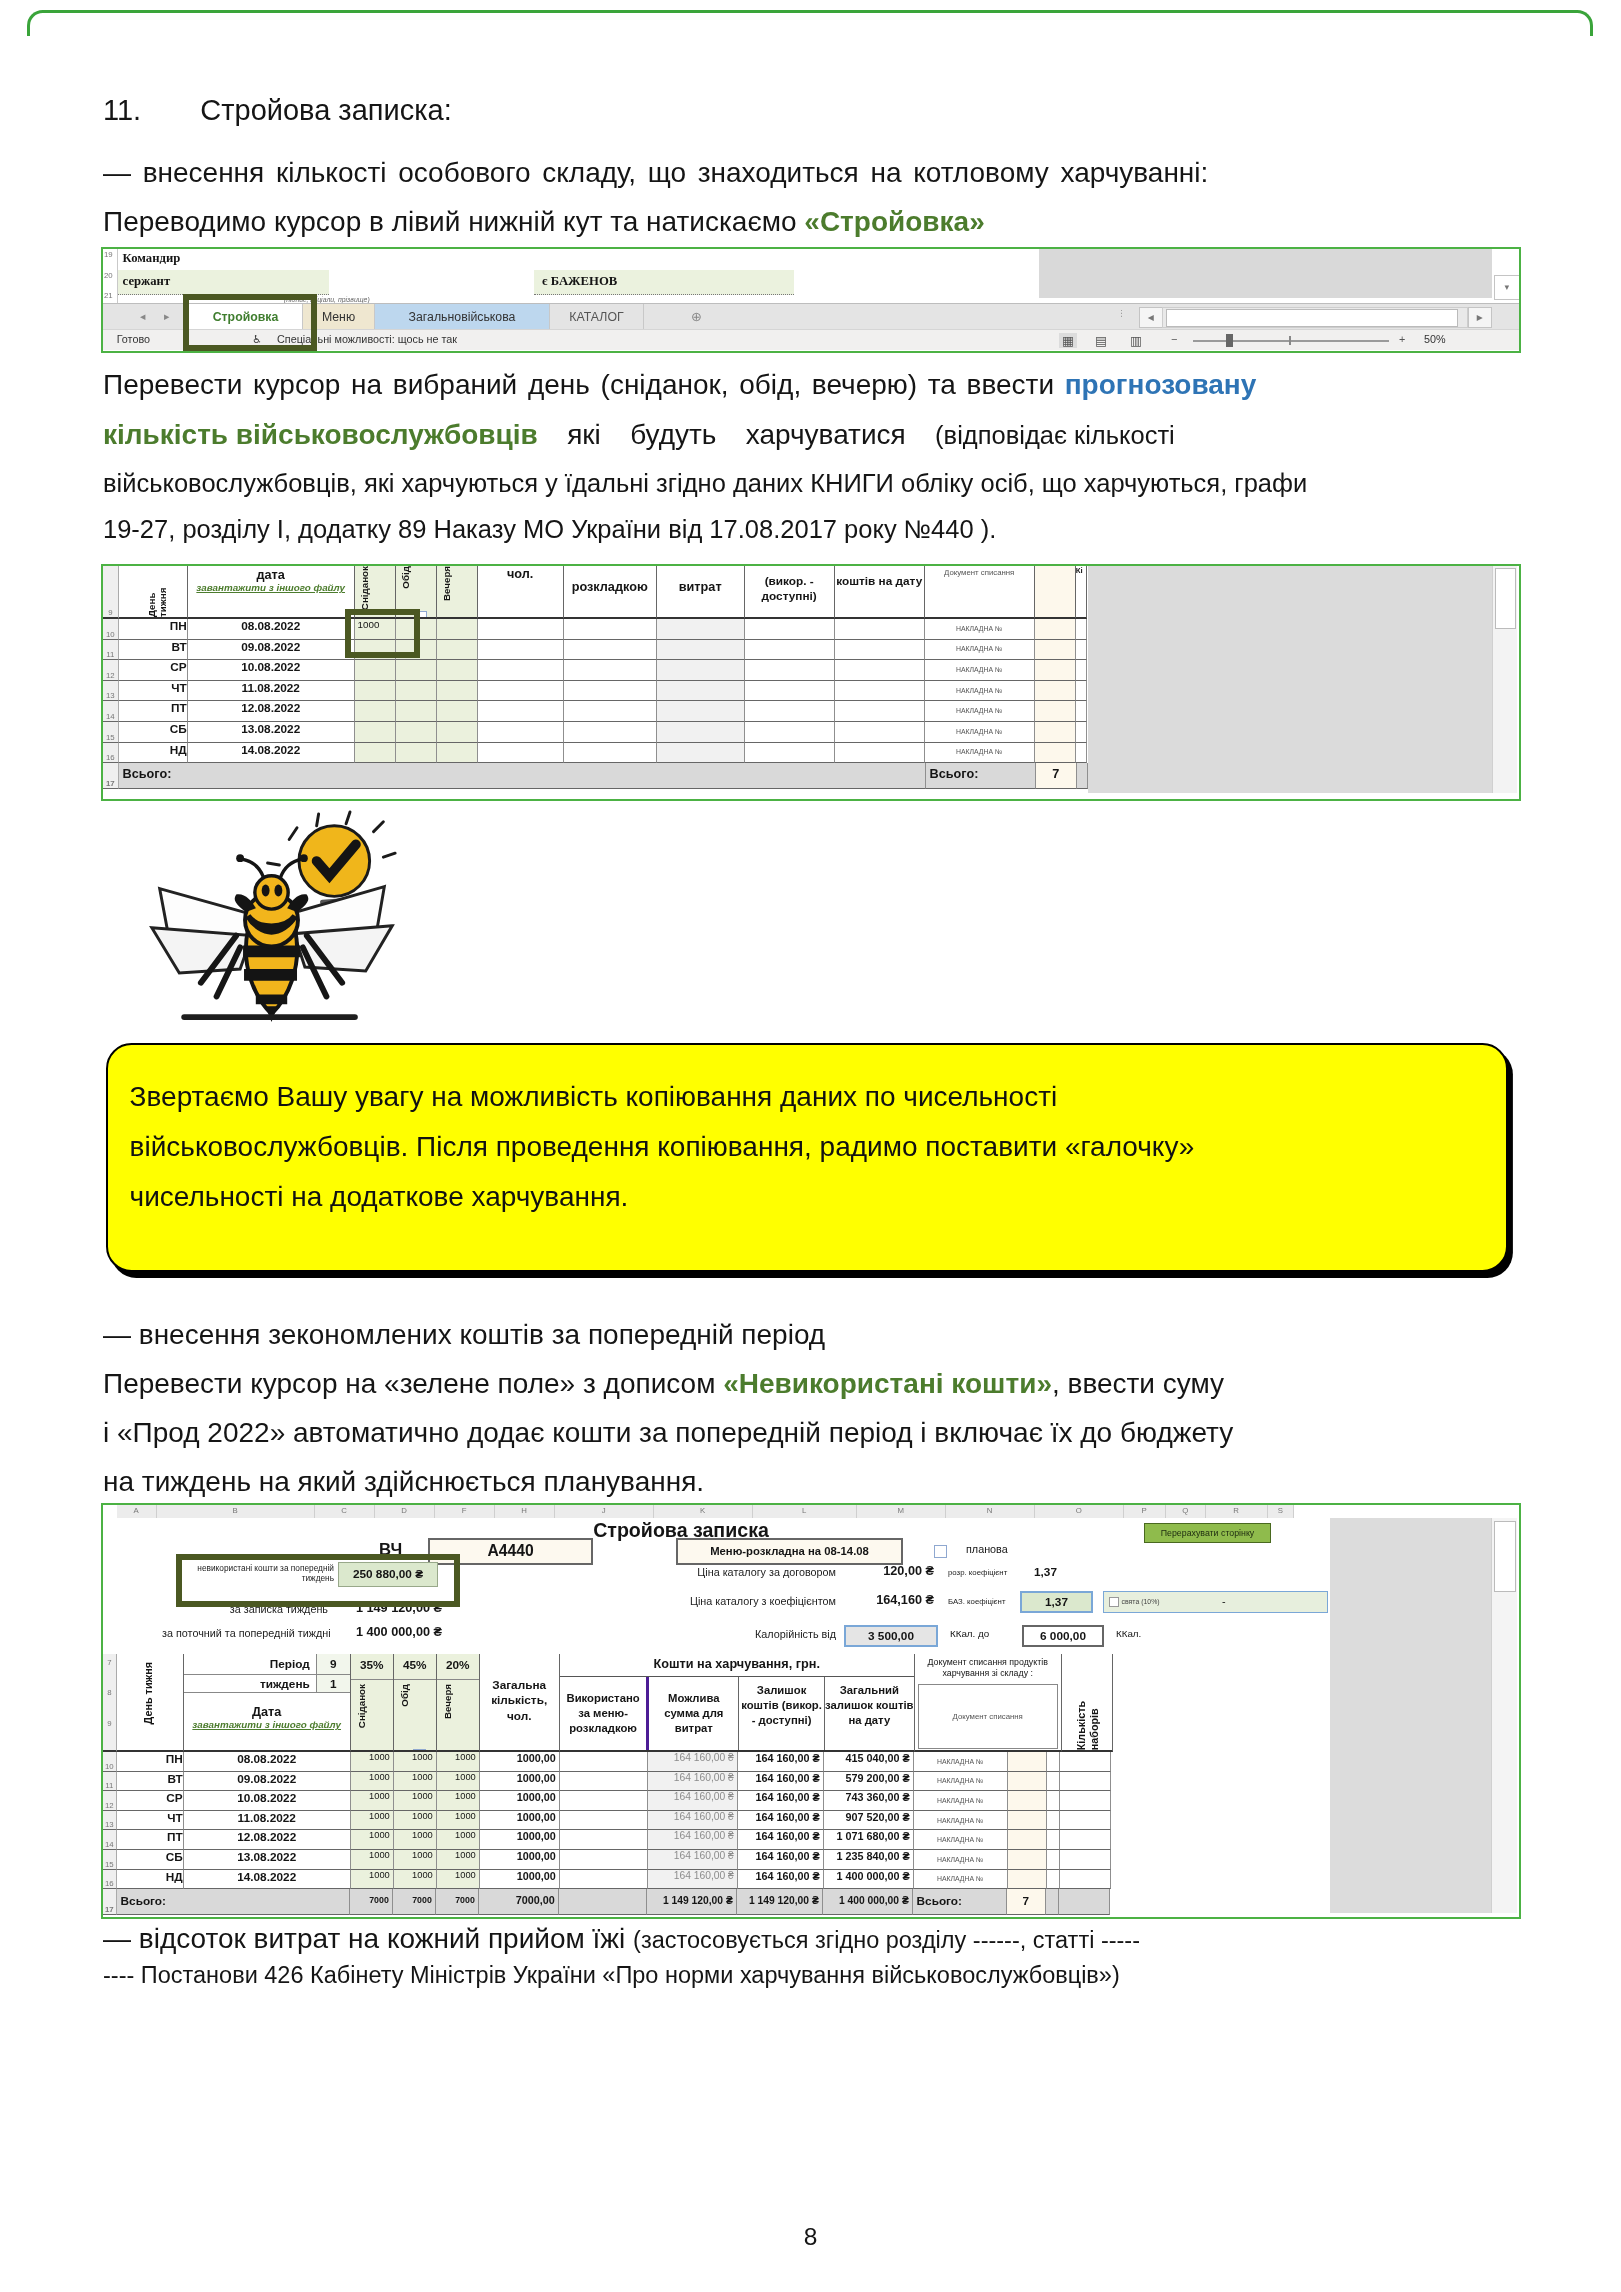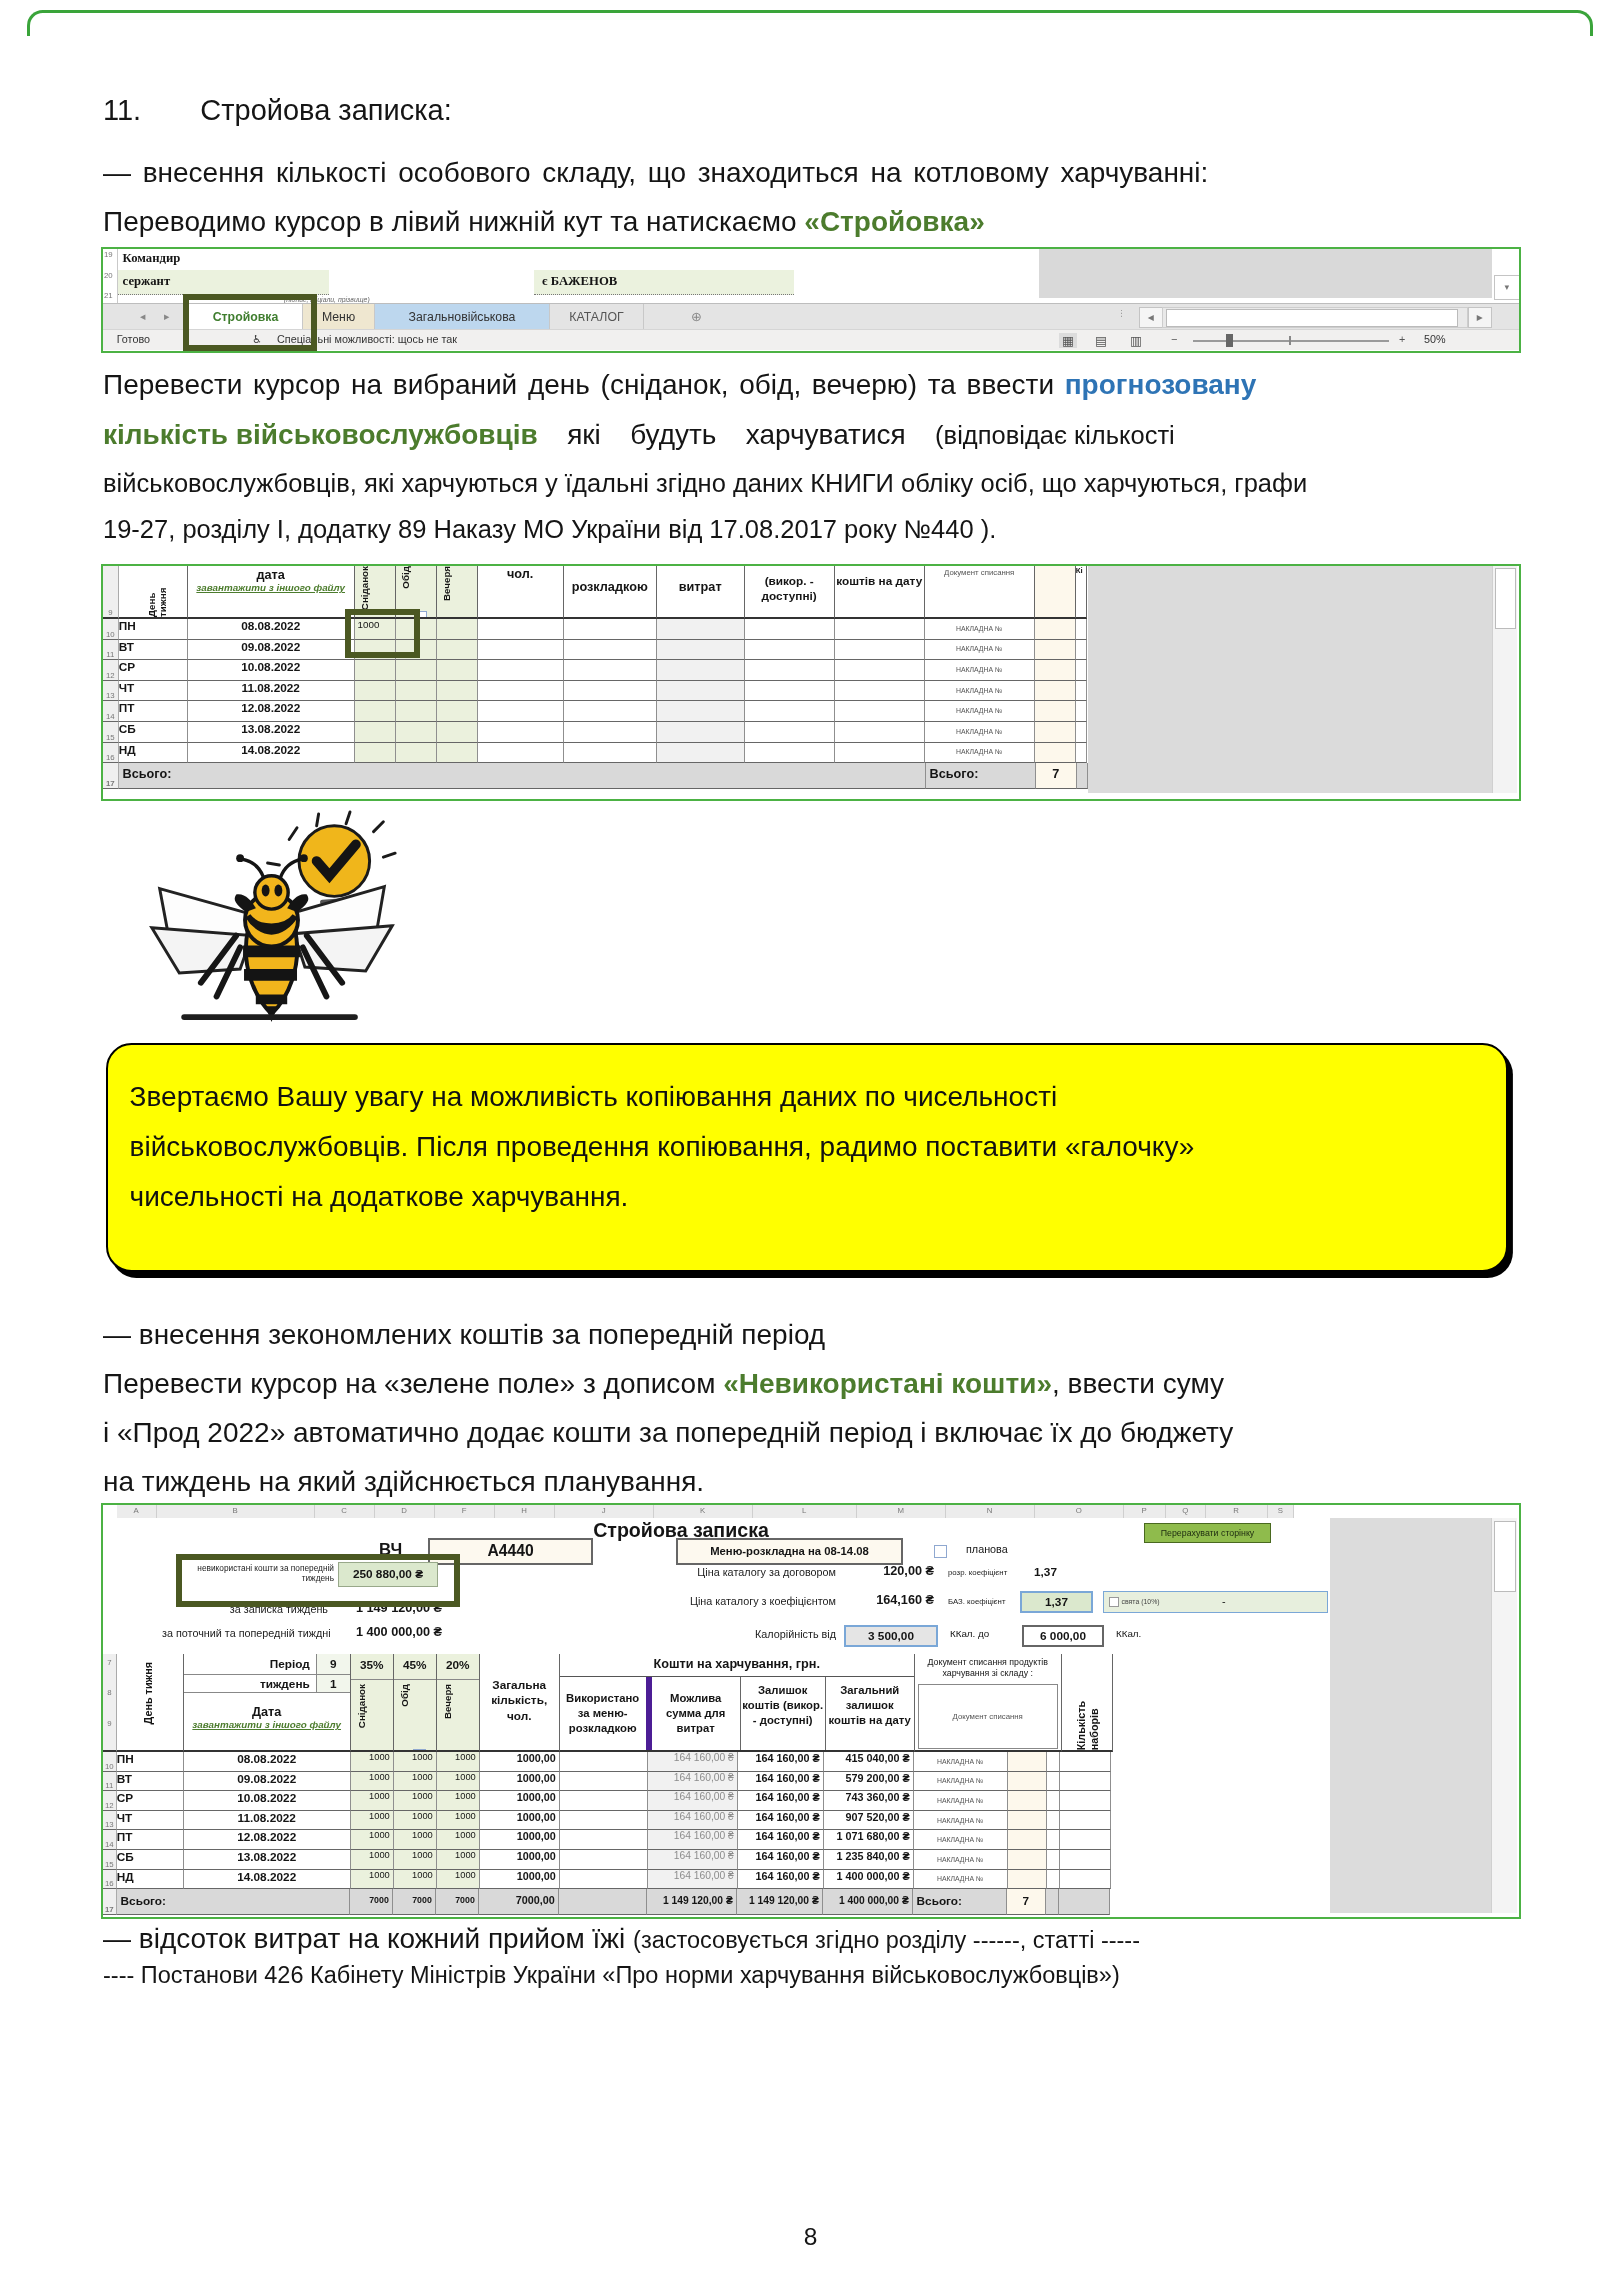--- a/index.html
+++ b/index.html
@@ -36,21 +36,21 @@
         overflow:hidden;background:#fff;}
   .t2 .cnum{width:15.7px}.t2 .cday{width:69px}.t2 .cdate{width:167px}.t2 .cmeal{width:41px}
   .t2 .cchol{width:86px}.t2 .crozk{width:93px}.t2 .cvytr{width:88px}.t2 .cvyk{width:90px}
   .t2 .ckosh{width:90px}.t2 .cdoc{width:110px}.t2 .cbeige{width:41px}.t2 .cthin{width:11.8px}
   .t3 .cnum{width:13.7px}.t3 .cday{width:67px}.t3 .cdate{width:167px}.t3 .cmeal{width:43px}
   .t3 .ctot{width:80px}.t3 .cused{width:88px}.t3 .cpos{width:90px}.t3 .crest{width:86px}
   .t3 .ctrest{width:90px}.t3 .cdoc{width:94px}.t3 .cbeige{width:39px}.t3 .cthin{width:13.7px}
   .t3 .csets{width:51px}
   .gut{font-size:7.8px;color:#777;background:#efefef;border-right:1px solid #aaa;
        display:flex;align-items:flex-end;justify-content:center;}
-  .daycell{font-weight:bold;font-size:11.8px;text-align:left;}
+  .daycell{font-weight:bold;font-size:11.8px;text-align:right;}
   .datecell{font-weight:bold;font-size:11.8px;text-align:center;}
   .greencell{background:#ebf1dd;}
   .greycell{background:#f1f1f1;}
   .beigecell{background:#fdf8ec;}
   .money{font-weight:bold;font-size:10.8px;text-align:right;padding-right:2.9px;}
   .moneygrey{color:#8c8c8c;font-weight:normal;font-size:10.3px;text-align:right;padding-right:2.9px;background:#f1f1f1;}
   .inv{font-size:6.9px;color:#555;text-align:center;}
   .totrow .cell{background:#d9d9d9;font-weight:bold;}
   .hlabel{font-weight:bold;font-size:12.7px;text-align:center;}
   .linkgreen{color:#4c7c2d;font-style:italic;font-weight:bold;text-decoration:underline;}
@@ -433,21 +433,21 @@
           <div class="greencell" style="height:75px;"><span class="rot" style="font-size:9.8px;font-weight:bold;margin-left:4.9px;margin-top:3.9px;">Обід</span><span class="cb" style="position:relative;left:3.9px;top:55px;"></span></div>
         </div>
         <div class="hcell cmeal" style="padding:0;">
           <div class="greencell" style="height:21.6px;text-align:center;font-weight:bold;font-size:11.8px;padding-top:3.9px;border-bottom:1px solid #888;">20%</div>
           <div class="greencell" style="height:75px;"><span class="rot" style="font-size:9.8px;font-weight:bold;margin-left:4.9px;margin-top:3.9px;">Вечеря</span></div>
         </div>
         <div class="hcell ctot hlabel" style="font-size:11.8px;white-space:normal;padding-top:23.5px;line-height:15.7px;">Загальна кількість, чол.</div>
         <div class="hcell" style="width:355px;padding:0;">
           <div style="height:19.6px;text-align:center;font-weight:bold;font-size:12.7px;padding-top:2.9px;border-bottom:1px solid #555;">Кошти на харчування, грн.</div>
           <div style="display:flex;height:78px;">
-            <div style="width:88px;border-right:6px solid #4c1d95;text-align:center;font-weight:bold;font-size:11.3px;white-space:normal;padding-top:13.7px;line-height:14.7px;">Використано за меню-розкладкою</div>
+            <div style="width:88px;border-right:3px solid #4c1d95;text-align:center;font-weight:bold;font-size:11.3px;white-space:normal;padding-top:13.7px;line-height:14.7px;">Використано за меню-розкладкою</div>
             <div style="width:90px;border-right:1px solid #666;text-align:center;font-weight:bold;font-size:11.3px;white-space:normal;padding-top:13.7px;line-height:14.7px;">Можлива сумма для витрат</div>
             <div style="width:86px;border-right:1px solid #666;text-align:center;font-weight:bold;font-size:11.3px;white-space:normal;padding-top:5.9px;line-height:14.7px;">Залишок коштів (викор. - доступні)</div>
             <div style="width:90px;text-align:center;font-weight:bold;font-size:11.3px;white-space:normal;padding-top:5.9px;line-height:14.7px;">Загальний залишок коштів на дату</div>
           </div>
         </div>
         <div class="hcell" style="width:147px;padding:0;">
           <div style="height:25.5px;text-align:center;font-size:8.8px;white-space:normal;padding:2.9px 3.9px 0;line-height:10.8px;">Документ списання продуктів харчування зі складу :</div>
           <div style="margin:2px 2.9px;height:63px;border:1px solid #888;display:flex;align-items:center;justify-content:center;font-size:7.8px;color:#555;">Документ списання</div>
         </div>
         <div class="hcell csets"><span class="rot" style="font-size:10.8px;font-weight:bold;margin-left:13.7px;margin-top:13.7px;white-space:normal;line-height:12.7px;">Кількість наборів</span></div>

